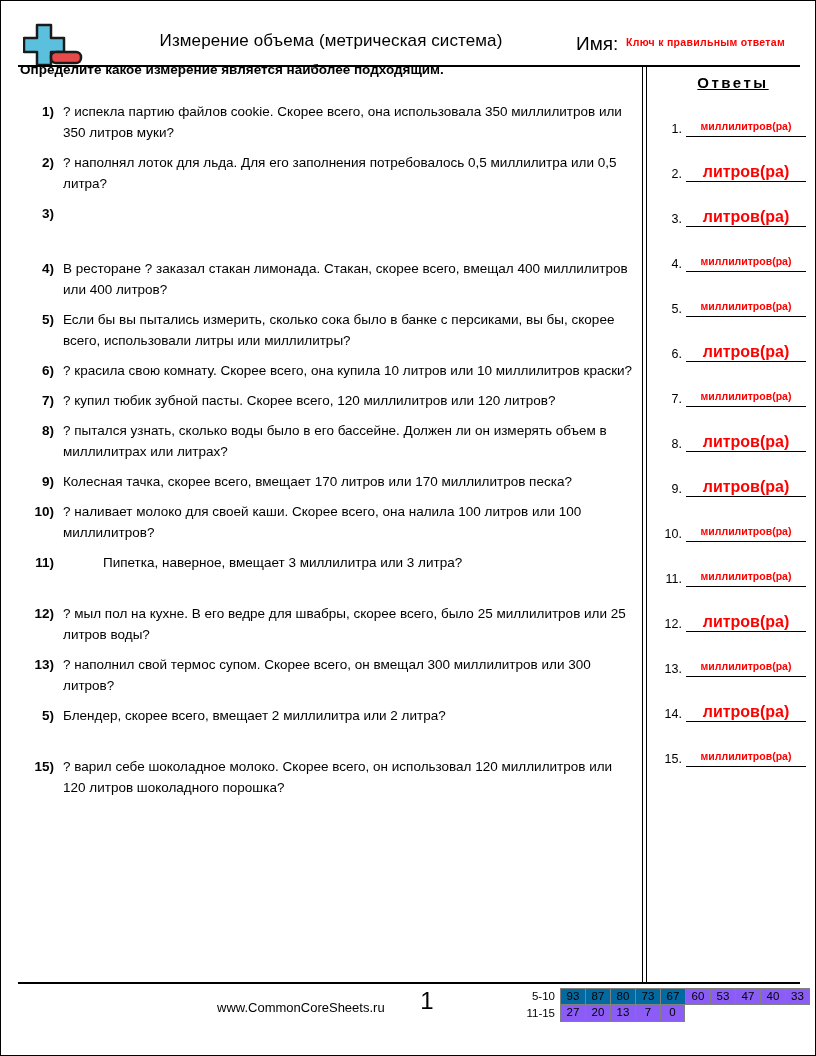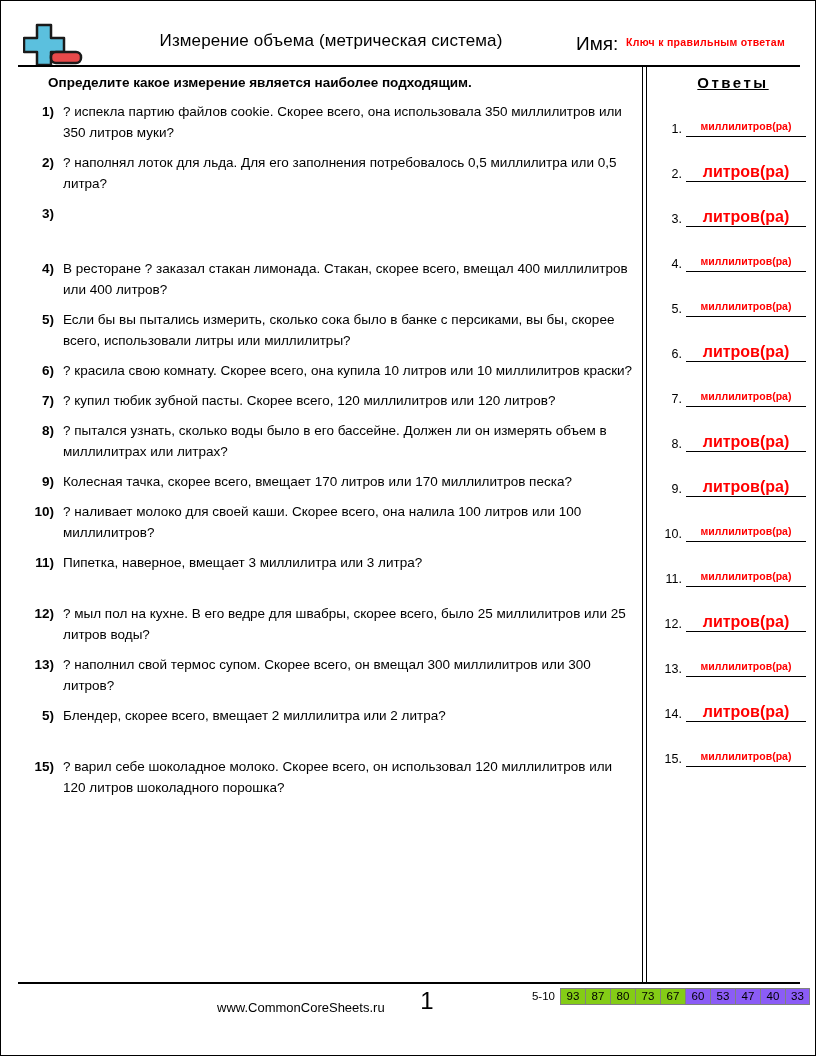--- a/index.html
+++ b/index.html
@@ -87,25 +87,24 @@
     height: 100%;
     background: #000000;
   }
   .col-divider i.a { left: 0; }
   .col-divider i.b { left: 4px; }
 
   
   .directions {
     position: absolute;
     left: 19px;
-    top: 74px;
+    top: 61px;
     font-size: 13.5px;
     font-weight: bold;
     white-space: nowrap;
-    margin-left: 28px;
   }
 
   
   .questions {
     position: absolute;
     left: 19px;
     top: 100px;
     width: 615px;
   }
   .question {
@@ -249,21 +248,21 @@
     width: 25px;
     border: 1px solid #808080;
     border-right: none;
     font-size: 11.5px;
     line-height: 15px;
     text-align: center;
     box-sizing: border-box;
   }
   .score-cell.last { border-right: 1px solid #808080; }
   .score-cell.blue { background: #8b5cf6; }
-  .score-cell.white { background: #84cc16; }
+  .score-cell.white { background: #0369a1; }
   .score-row.bottom .score-cell { border-top: none; }
 </style>
 </head>
 <body>
 
 <div class="page">
 
   <div class="header">
 
     <div class="logo-icon">
@@ -320,21 +319,21 @@
       <div class="q-text">? пытался узнать, сколько воды было в его бассейне. Должен ли он измерять объем в миллилитрах или литрах?</div>
     </div>
     <div class="question">
       <div class="q-num">9)</div>
       <div class="q-text">Колесная тачка, скорее всего, вмещает 170 литров или 170 миллилитров песка?</div>
     </div>
     <div class="question">
       <div class="q-num">10)</div>
       <div class="q-text">? наливает молоко для своей каши. Скорее всего, она налила 100 литров или 100 миллилитров?</div>
     </div>
-    <div class="question" style="margin-bottom:30px;">
+    <div class="question" style="margin-bottom:30px;gap:40px;">
       <div class="q-num">11)</div>
       <div class="q-text">Пипетка, наверное, вмещает 3 миллилитра или 3 литра?</div>
     </div>
     <div class="question">
       <div class="q-num">12)</div>
       <div class="q-text">? мыл пол на кухне. В его ведре для швабры, скорее всего, было 25 миллилитров или 25 литров воды?</div>
     </div>
     <div class="question">
       <div class="q-num">13)</div>
       <div class="q-text">? наполнил свой термос супом. Скорее всего, он вмещал 300 миллилитров или 300 литров?</div>
@@ -427,16 +426,24 @@
         <div class="score-cell white">87</div>
         <div class="score-cell white">80</div>
         <div class="score-cell white">73</div>
         <div class="score-cell white">67</div>
         <div class="score-cell blue">60</div>
         <div class="score-cell blue">53</div>
         <div class="score-cell blue">47</div>
         <div class="score-cell blue">40</div>
         <div class="score-cell blue last">33</div>
       </div>
+      <div class="score-row bottom">
+        <div class="score-label">11-15</div>
+        <div class="score-cell blue">27</div>
+        <div class="score-cell blue">20</div>
+        <div class="score-cell blue">13</div>
+        <div class="score-cell blue">7</div>
+        <div class="score-cell blue last">0</div>
+      </div>
     </div>
   </div>
 
 </div>
 
 </body></html>

